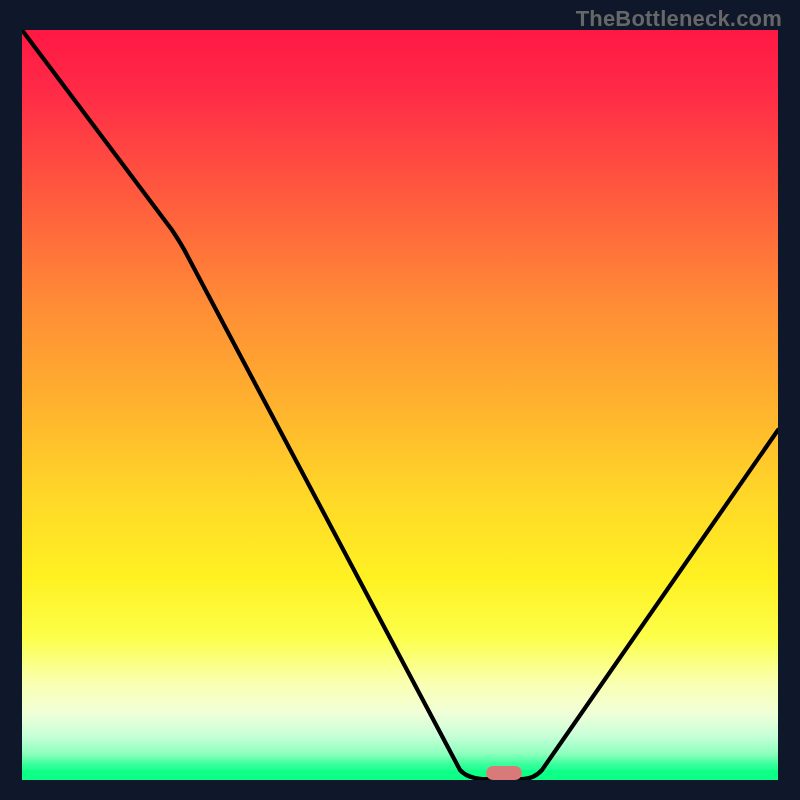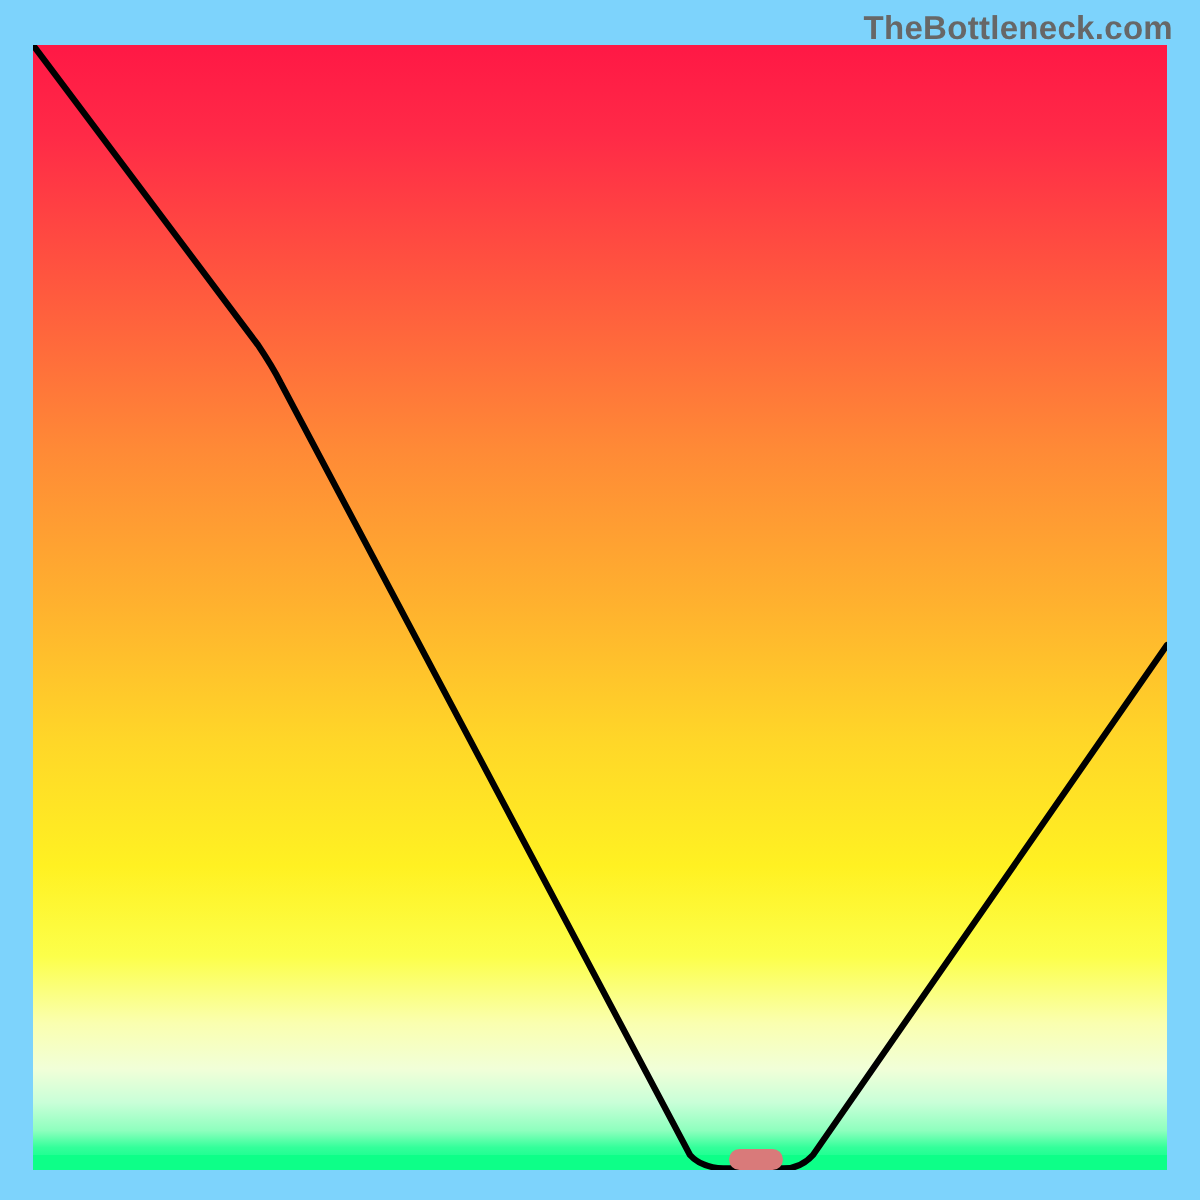--- a/index.html
+++ b/index.html
@@ -7,21 +7,21 @@
     padding: 0;
     width: 800px;
     height: 800px;
     background: #000;
     overflow: hidden;
   }
   .container {
     position: relative;
     width: 800px;
     height: 800px;
-    background: #7dd3fc;
+    background: #0f172a;
   }
   .watermark {
     position: absolute;
     top: 6px;
     right: 18px;
     font-family: Arial, Helvetica, sans-serif;
     font-size: 22px;
     font-weight: bold;
     color: #676767;
     letter-spacing: 0.2px;

